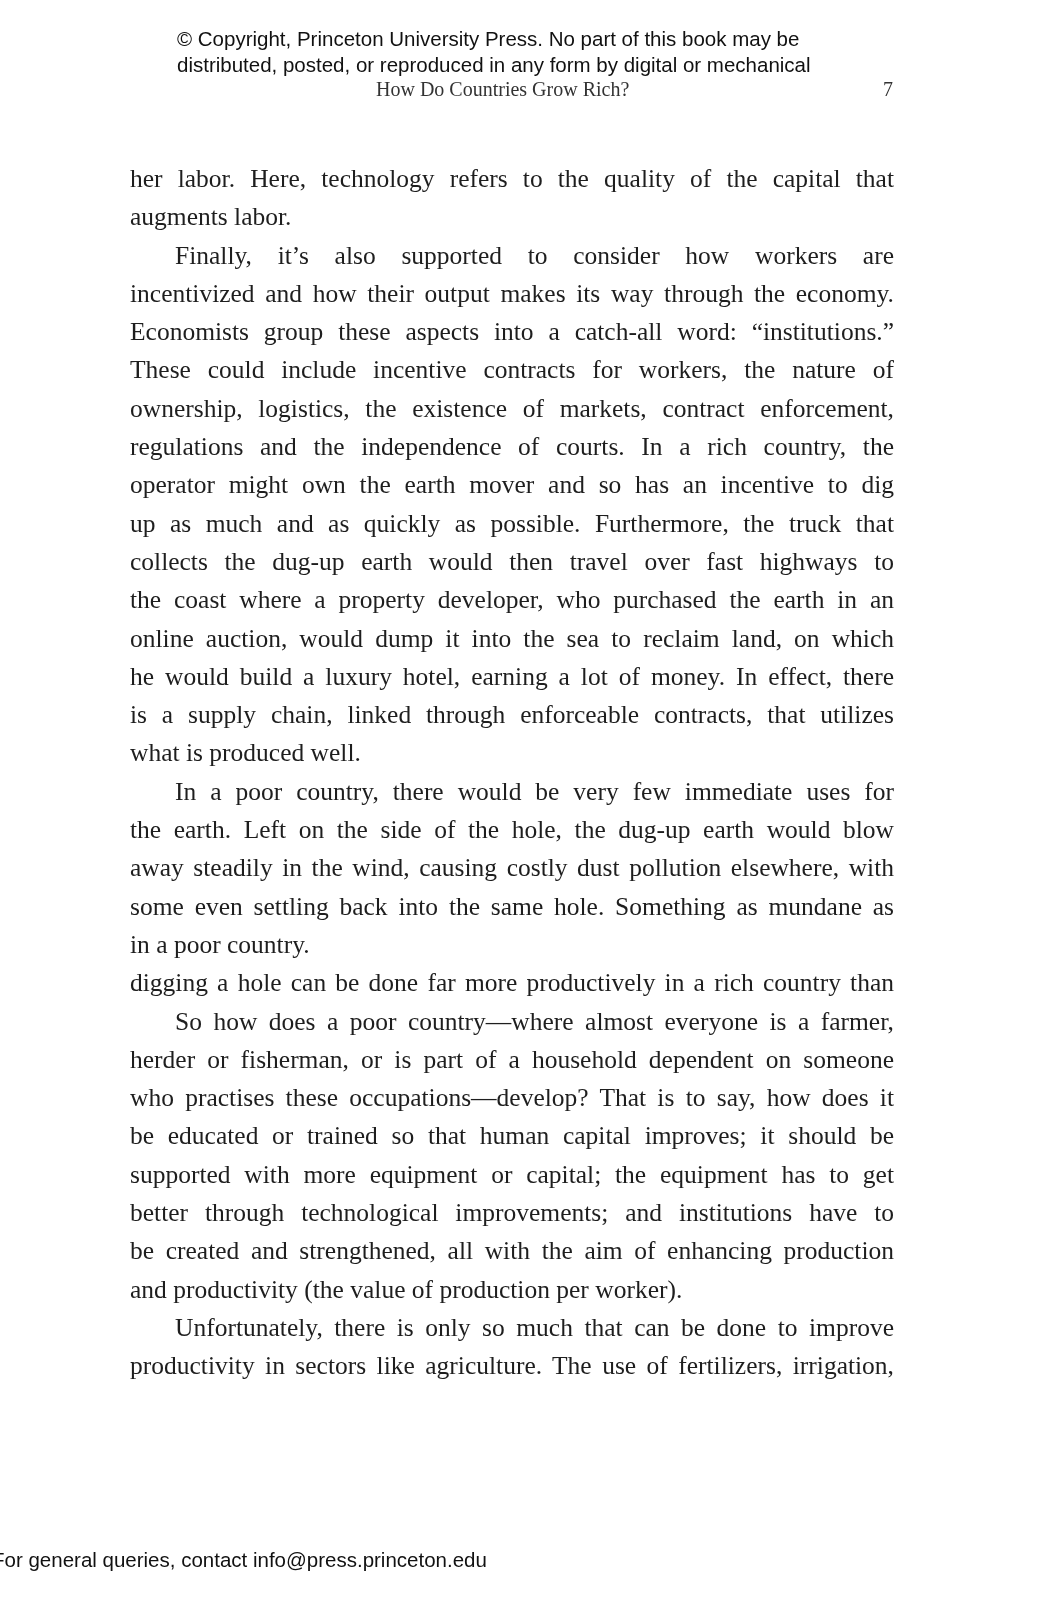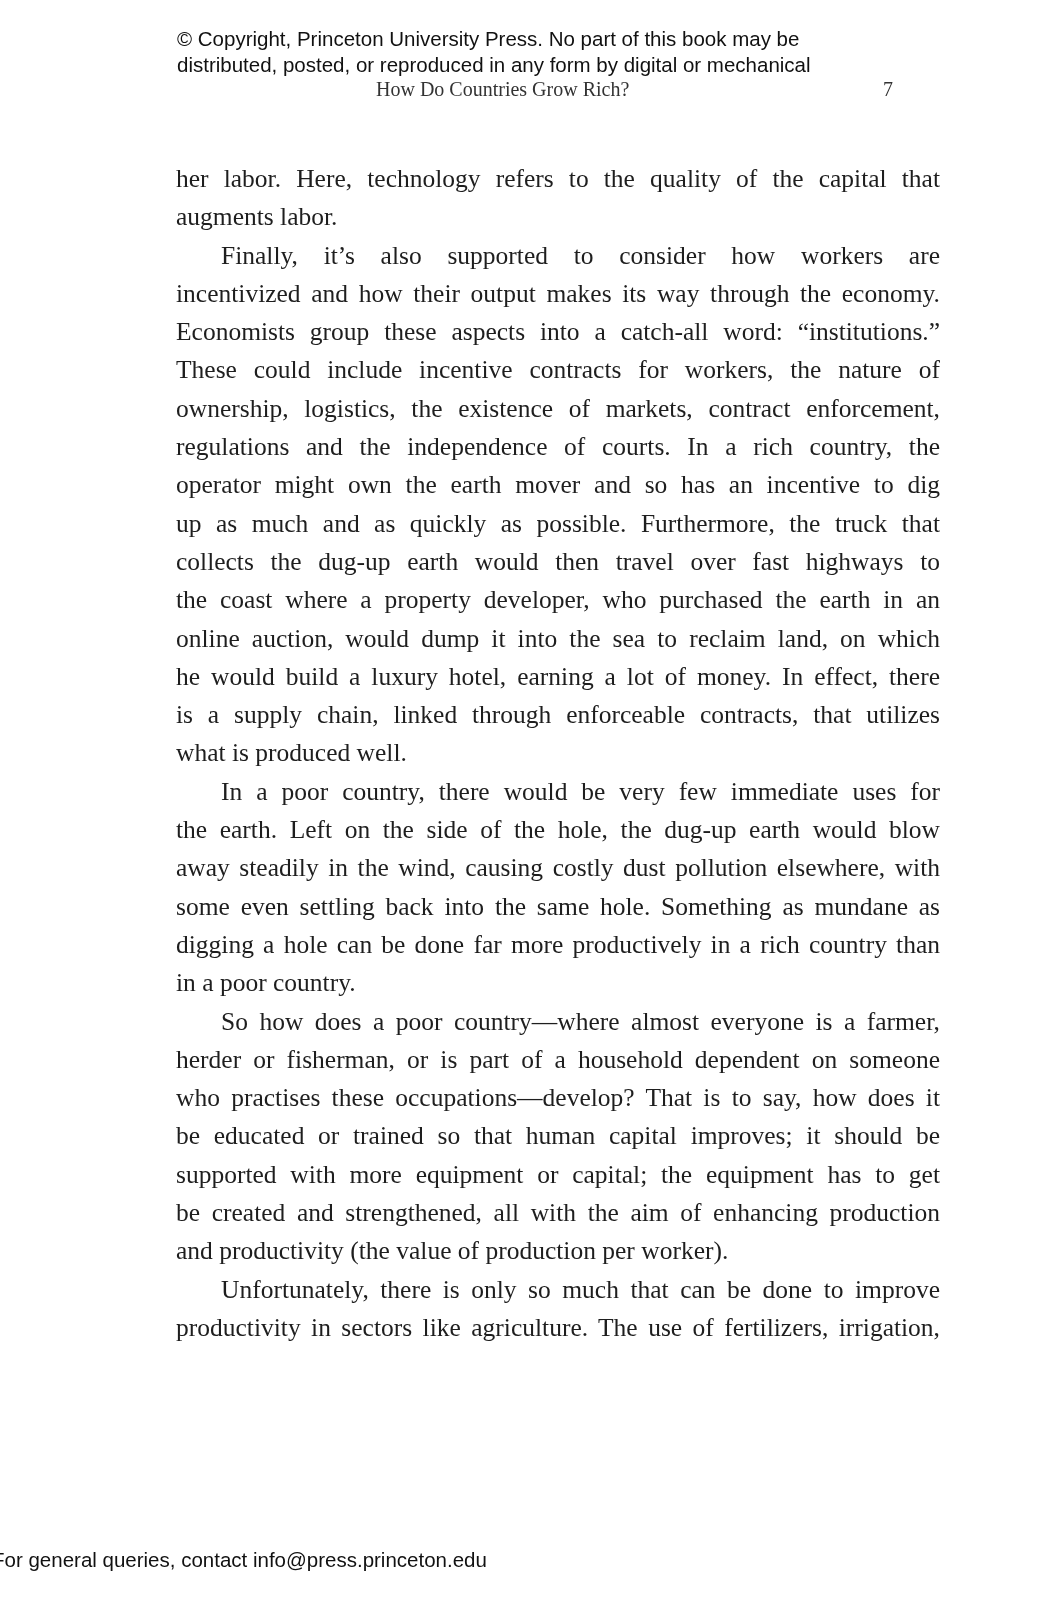--- a/index.html
+++ b/index.html
@@ -13,21 +13,20 @@
   .running-head {
     position: absolute; left: 130px; top: 78px; width: 765px; height: 28px;
     font-family: "Liberation Serif", serif; font-size: 20px; color: #333;
   }
   .running-head .title { position: absolute; left: 246px; top: 0; white-space: nowrap; }
   .running-head .pageno { position: absolute; right: 2px; top: 0; }
   .body-text {
     position: absolute; left: 130px; top: 160px; width: 764px;
     font-family: "Liberation Serif", serif; font-size: 25.5px; line-height: 38.3px;
     color: #1e1e1e;
-    margin-left: 46px;
   }
   .line { display: block; white-space: nowrap; text-align: justify; text-align-last: justify; height: 38.3px; }
   .line.last { text-align-last: left; }
   .line.indent { padding-left: 45px; }
   .footer {
     position: absolute; left: 0; top: 1548px; width: 1050px; text-align: left;
     font-family: "Liberation Sans", sans-serif; font-size: 20.5px; color: #111;
   }
   .footer span { position: relative; left: -8px; }
 </style>
@@ -58,27 +57,28 @@
     <span class="line">collects the dug-up earth would then travel over fast highways to</span>
     <span class="line">the coast where a property developer, who purchased the earth in an</span>
     <span class="line">online auction, would dump it into the sea to reclaim land, on which</span>
     <span class="line">he would build a luxury hotel, earning a lot of money. In effect, there</span>
     <span class="line">is a supply chain, linked through enforceable contracts, that utilizes</span>
     <span class="line last">what is produced well.</span>
     <span class="line indent">In a poor country, there would be very few immediate uses for</span>
     <span class="line">the earth. Left on the side of the hole, the dug-up earth would blow</span>
     <span class="line">away steadily in the wind, causing costly dust pollution elsewhere, with</span>
     <span class="line">some even settling back into the same hole. Something as mundane as</span>
+    <span class="line last">in a poor country.</span>
     <span class="line">digging a hole can be done far more productively in a rich country than</span>
-    <span class="line last">in a poor country.</span>
     <span class="line indent">So how does a poor country—where almost everyone is a farmer,</span>
     <span class="line">herder or fisherman, or is part of a household dependent on someone</span>
     <span class="line">who practises these occupations—develop? That is to say, how does it</span>
     <span class="line">be educated or trained so that human capital improves; it should be</span>
     <span class="line">supported with more equipment or capital; the equipment has to get</span>
+    <span class="line">better through technological improvements; and institutions have to</span>
     <span class="line">be created and strengthened, all with the aim of enhancing production</span>
     <span class="line last">and productivity (the value of production per worker).</span>
     <span class="line indent">Unfortunately, there is only so much that can be done to improve</span>
     <span class="line">productivity in sectors like agriculture. The use of fertilizers, irrigation,</span>
   </div>
 
 <div class="footer">
   <span>For general queries, contact info@press.princeton.edu</span>
 </div>
 

